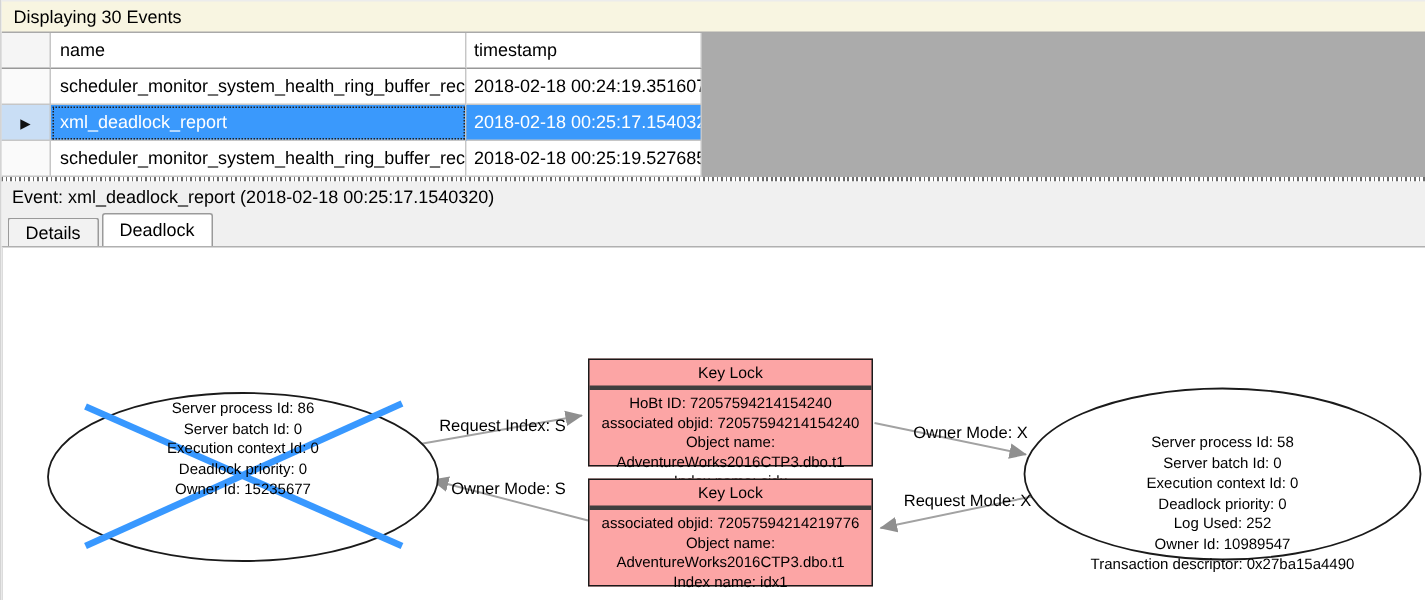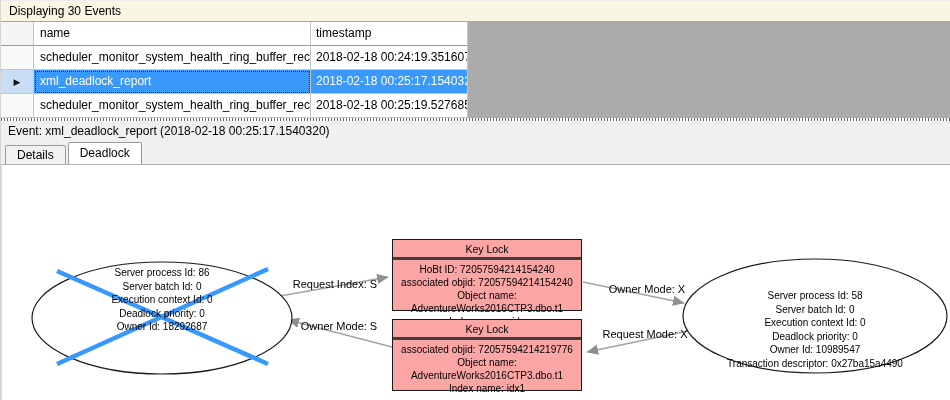--- a/index.html
+++ b/index.html
@@ -123,27 +123,28 @@
 
       <line x1="55" y1="106" x2="266" y2="199" stroke="#3898ff" stroke-width="4.5"></line>
       <line x1="55" y1="199" x2="266" y2="104" stroke="#3898ff" stroke-width="4.5"></line>
     </svg>
 
     <div class="node-text" style="left:25px; top:101px; width:270px;">
         <div>Server process Id: 86</div>
         <div>Server batch Id: 0</div>
         <div>Execution context Id: 0</div>
         <div>Deadlock priority: 0</div>
-        <div>Owner Id: 18292687</div>
+        <div>Owner Id: 15235677</div>
       </div>
     <div class="node-text" style="left:678px; top:103px; width:270px;margin-top:21px;">
         <div>Server process Id: 58</div>
         <div>Server batch Id: 0</div>
         <div>Execution context Id: 0</div>
         <div>Deadlock priority: 0</div>
+        <div>Log Used: 252</div>
         <div>Owner Id: 10989547</div>
         <div>Transaction descriptor: 0x27ba15a4490</div>
       </div>
 
     <div class="lockbox" style="left:390px; top:74px;">
       <div class="lockbox-title">Key Lock</div>
       <div class="lockbox-body">
           <div>HoBt ID: 72057594214154240</div>
           <div>associated objid: 72057594214154240</div>
           <div>Object name: AdventureWorks2016CTP3.dbo.t1</div>

